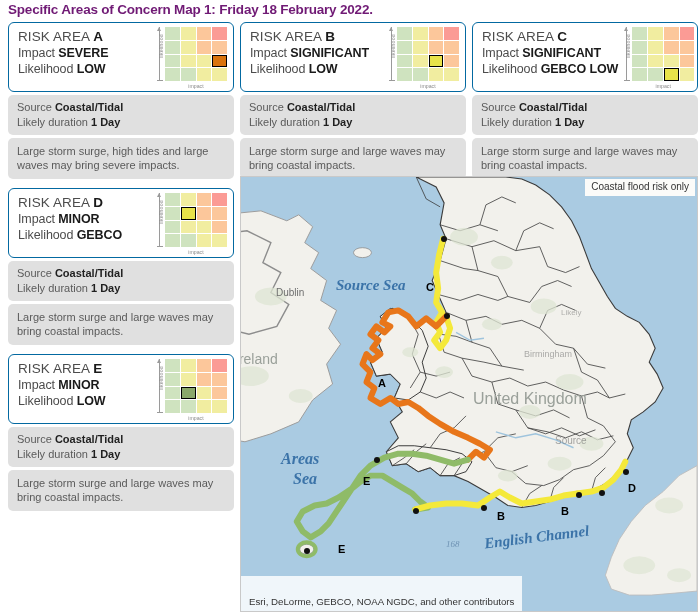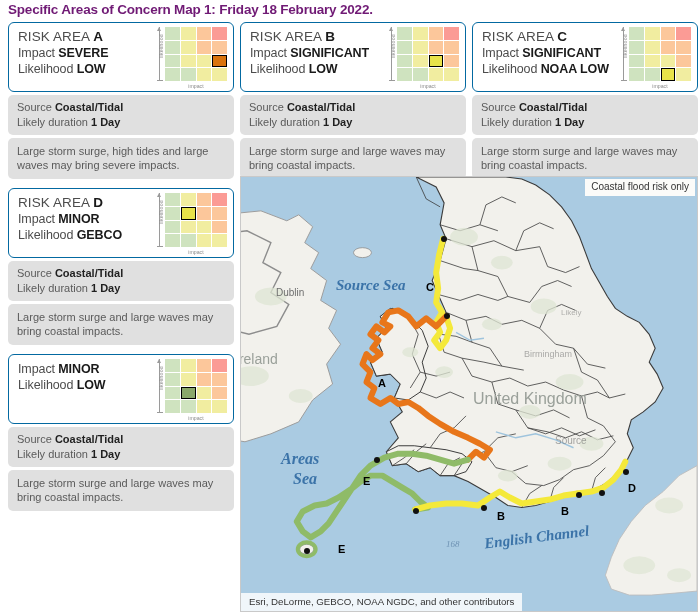--- a/index.html
+++ b/index.html
@@ -105,21 +105,21 @@
     position:absolute; right:2px; top:2px;
     background:#fbfbf9; color:#333; font-size:10px;
     padding:2px 6px 3px 6px; line-height:12px; z-index:6; white-space:nowrap;
   }
   .map-attrib{
     position:absolute; left:0; bottom:0; width:100%; height:18px;
     z-index:6; font-size:9.7px; color:#333;
   }
   .attrib-left{
     position:absolute; left:0; bottom:0; background:rgba(255,255,255,0.82);
-    padding:3px 8px 3px 8px; line-height:12px; white-space:nowrap;margin-top:28px;
+    padding:20px 8px 3px 8px; line-height:12px; white-space:nowrap;margin-top:28px;
   }
   .attrib-right{
     position:absolute; right:0; bottom:0; background:rgba(255,255,255,0.82);
     padding:3px 8px 3px 6px; line-height:12px; white-space:nowrap;
   }
   .map-label{
     position:absolute; z-index:4; pointer-events:none; white-space:nowrap;
   }
   .lbl-sea{ font-family:"Liberation Serif", serif; font-style:italic; color:#3b73a8; font-weight:bold;}
   .lbl-land{ color:#9aa09a; }
@@ -250,20 +250,24 @@
         <span>Likely duration</span>
         <b>1 Day</b>
       </div>
     </div>
     <div class="card-desc">Large storm surge and large waves may bring coastal impacts.</div>
   </div>
 
   <div class="card">
     <div class="card-head">
       <div class="card-head-text">
+        <div class="ra-line ra-title">
+          <span>RISK AREA</span>
+          <b>E</b>
+        </div>
         <div class="ra-line ra-sub">
           <span>Impact</span>
           <b>MINOR</b>
         </div>
         <div class="ra-line ra-sub">
           <span>Likelihood</span>
           <b>LOW</b>
         </div>
       </div>
       <div class="matrix-wrap">
@@ -376,21 +380,21 @@
         <div class="ra-line ra-title">
           <span>RISK AREA</span>
           <b>C</b>
         </div>
         <div class="ra-line ra-sub">
           <span>Impact</span>
           <b>SIGNIFICANT</b>
         </div>
         <div class="ra-line ra-sub">
           <span>Likelihood</span>
-          <b>NOAA LOW</b>
+          <b>GEBCO LOW</b>
         </div>
       </div>
       <div class="matrix-wrap">
         <div class="matrix-axis-y">
           <div class="axis-y-arrow"></div>
           <div class="axis-y-label">likelihood</div>
         </div>
         <div class="matrix">
             <div class="mcell" style="background: rgb(207, 227, 191);"></div>
             <div class="mcell" style="background: rgb(241, 237, 160);"></div>

